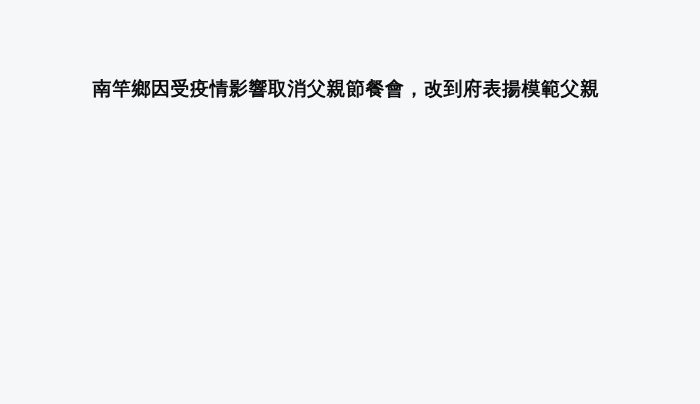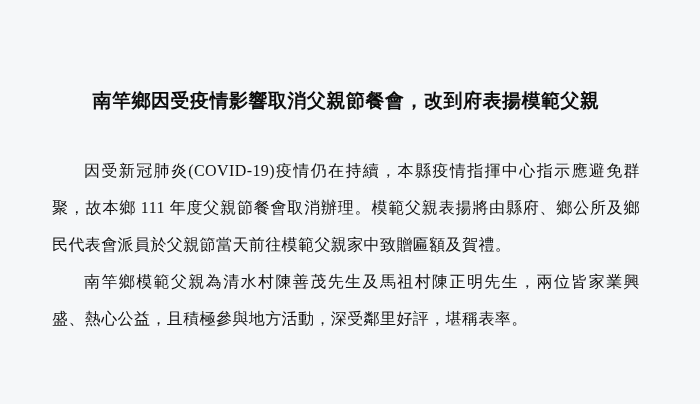--- a/index.html
+++ b/index.html
@@ -12,21 +12,21 @@
     background: #f5f7f9;
     font-family: "Liberation Serif", "DejaVu Serif", serif;
     color: #111111;
     overflow: hidden;
   }
   .page {
     position: relative;
     width: 692px;
     height: 404px;
     box-sizing: border-box;
-    padding: 16px 52px;
+    padding: 4px 52px;
     background: #f5f7f9;
   }
   .doc-title {
     margin: 0;
     padding-top: 72px;
     text-align: center;
     font-size: 19px;
     font-weight: bold;
     letter-spacing: 0.5px;
     color: #0d0d0d;
@@ -48,17 +48,13 @@
   .para + .para {
     margin-top: 0px;
   }
 </style>
 </head>
 <body>
 
 <div class="page">
   <h1 class="doc-title">南竿鄉因受疫情影響取消父親節餐會，改到府表揚模範父親</h1>
 
-  <div class="body-block">
-    <p class="para">因受新冠肺炎(COVID-19)疫情仍在持續，本縣疫情指揮中心指示應避免群聚，故本鄉 111 年度父親節餐會取消辦理。模範父親表揚將由縣府、鄉公所及鄉民代表會派員於父親節當天前往模範父親家中致贈匾額及賀禮。</p>
-    <p class="para">南竿鄉模範父親為清水村陳善茂先生及馬祖村陳正明先生，兩位皆家業興盛、熱心公益，且積極參與地方活動，深受鄰里好評，堪稱表率。</p>
-  </div>
 </div>
 
 </body></html>

